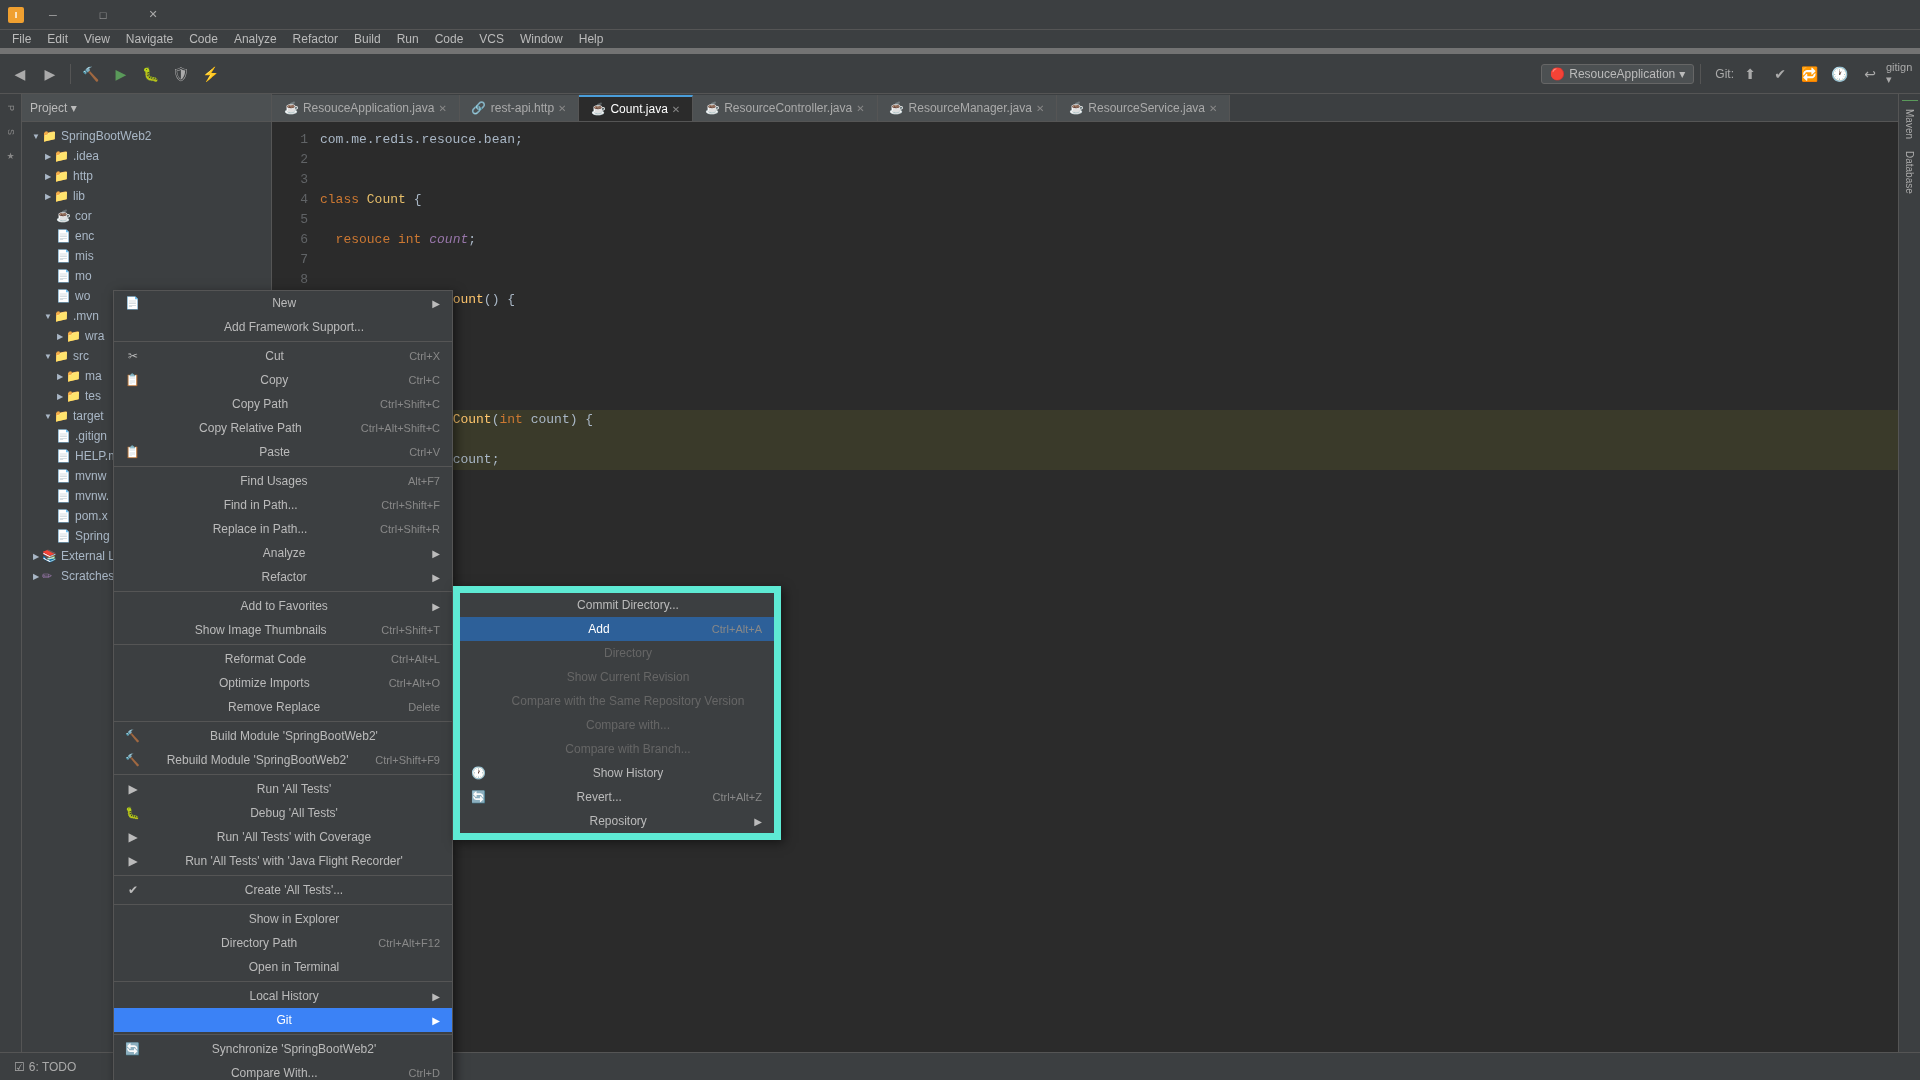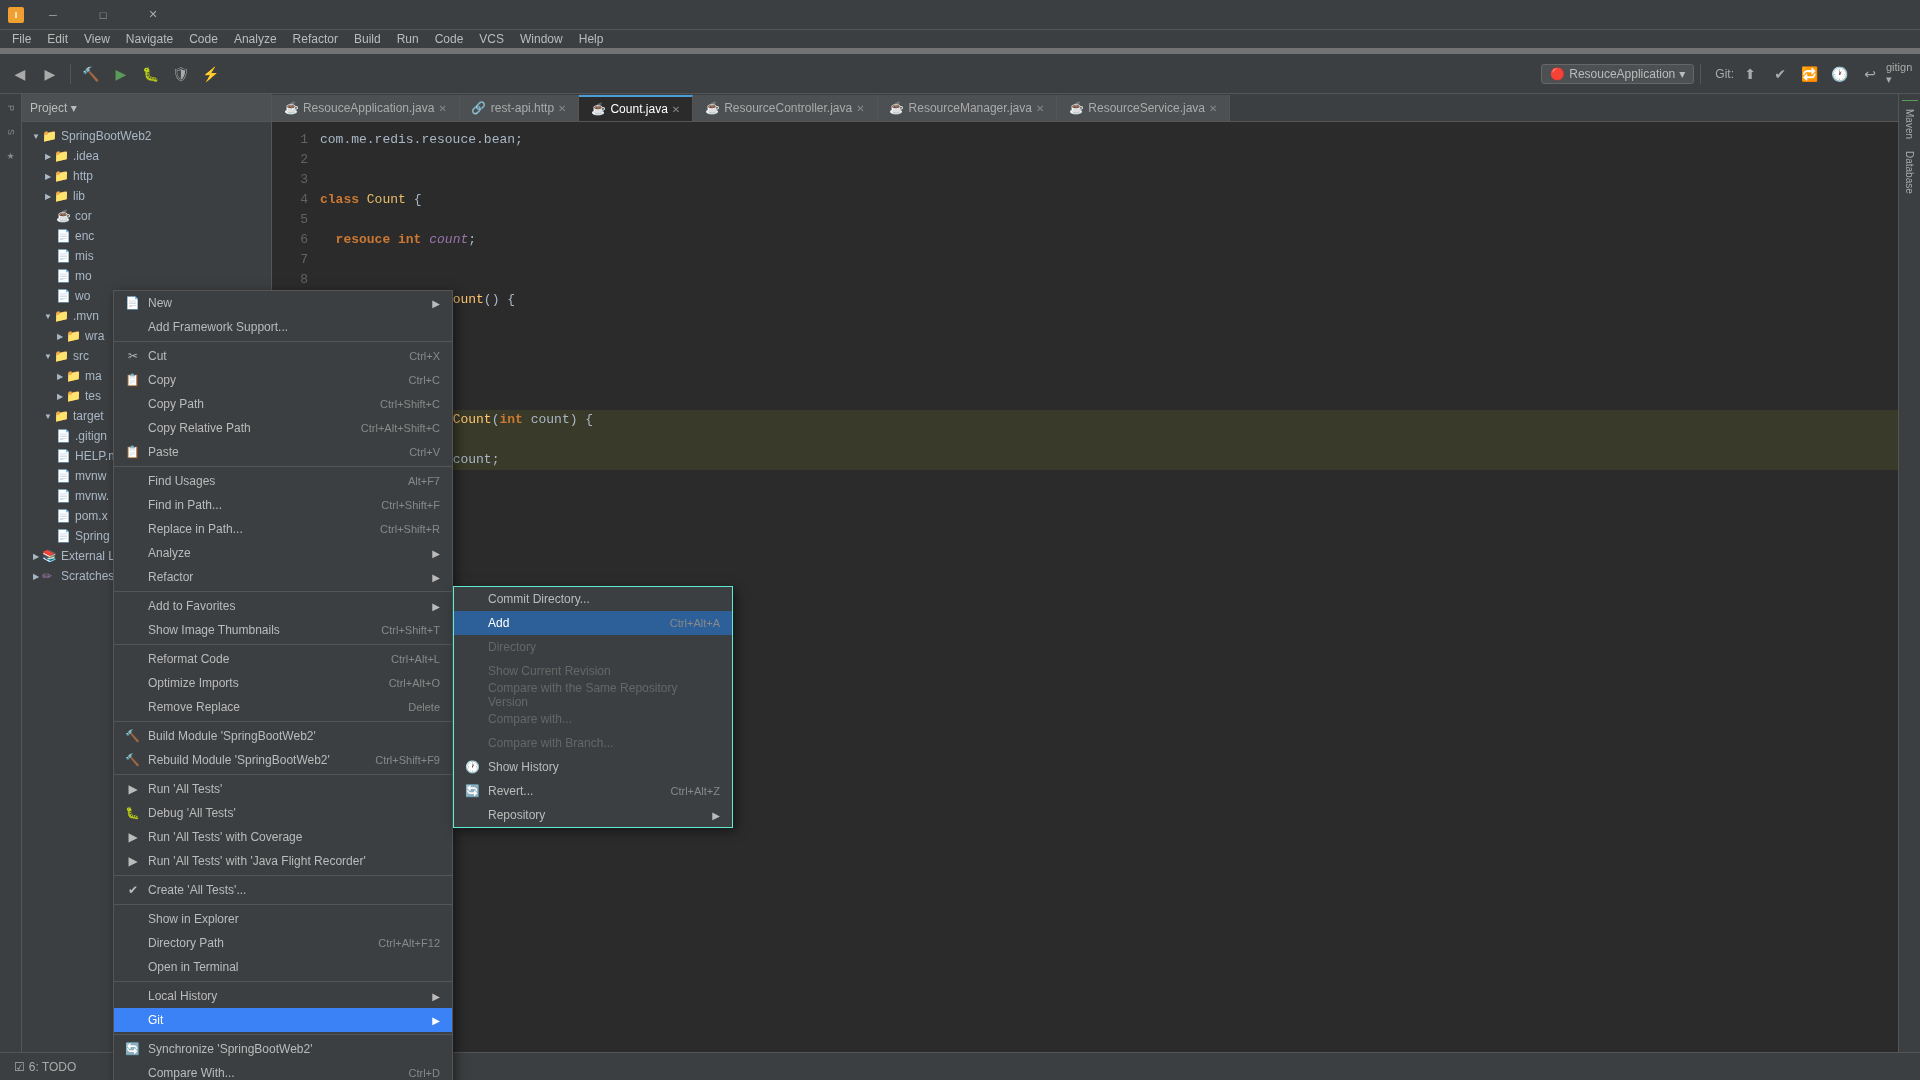--- a/index.html
+++ b/index.html
@@ -190,21 +190,21 @@
     .code-line.highlighted { background: #3a3a2a; }
     .line-num {
       width: 40px;
       color: #606366;
       text-align: right;
       padding-right: 12px;
       user-select: none;
       flex-shrink: 0;
     }
     .code-content { flex: 1; }
-    .kw { color: #cc7832; font-weight: bold; }
+    .kw { color: #cc7832; }
     .cls { color: #e8bf6a; }
     .fn { color: #ffc66d; }
     .plain { color: #a9b7c6; }
     .field { color: #9876aa; font-style: italic; }
 
     
     .right-sidebar {
       width: 22px;
       background: #3c3f41;
       border-left: 1px solid #555;
@@ -243,33 +243,33 @@
       position: relative;
       gap: 8px;
     }
     .ctx-item.highlighted { background: #3b82f6; color: white; }
     .ctx-item.disabled { color: #666; cursor: default; }
     .ctx-separator {
       height: 1px;
       background: #555;
       margin: 2px 0;
     }
-    .ctx-label { flex: 1; }
+    .ctx-label { flex: 1; text-align: center; }
     .ctx-shortcut { color: #888; font-size: 11px; margin-left: auto; }
     .ctx-arrow { margin-left: 4px; font-size: 10px; }
     .ctx-icon { width: 14px; height: 14px; display: inline-flex; align-items: center; justify-content: center; }
 
     
     .submenu-git {
       position: absolute;
       top: 586px;
       left: 453px;
-      width: 280px;
-      background: #3c3f41;
-      border: 1px solid #5eead4;
+      width: 328px;
+      background: #3c3f41;
+      border: 7px solid #5eead4;
       box-shadow: 3px 3px 10px rgba(0,0,0,0.5);
       z-index: 101;
       font-size: 12px;
       color: #bbbbbb;
     }
     .submenu-git .ctx-item.add-item { background: #2d6099; color: white; }
 
     
     .tb-btn {
       width: 28px; height: 28px;

